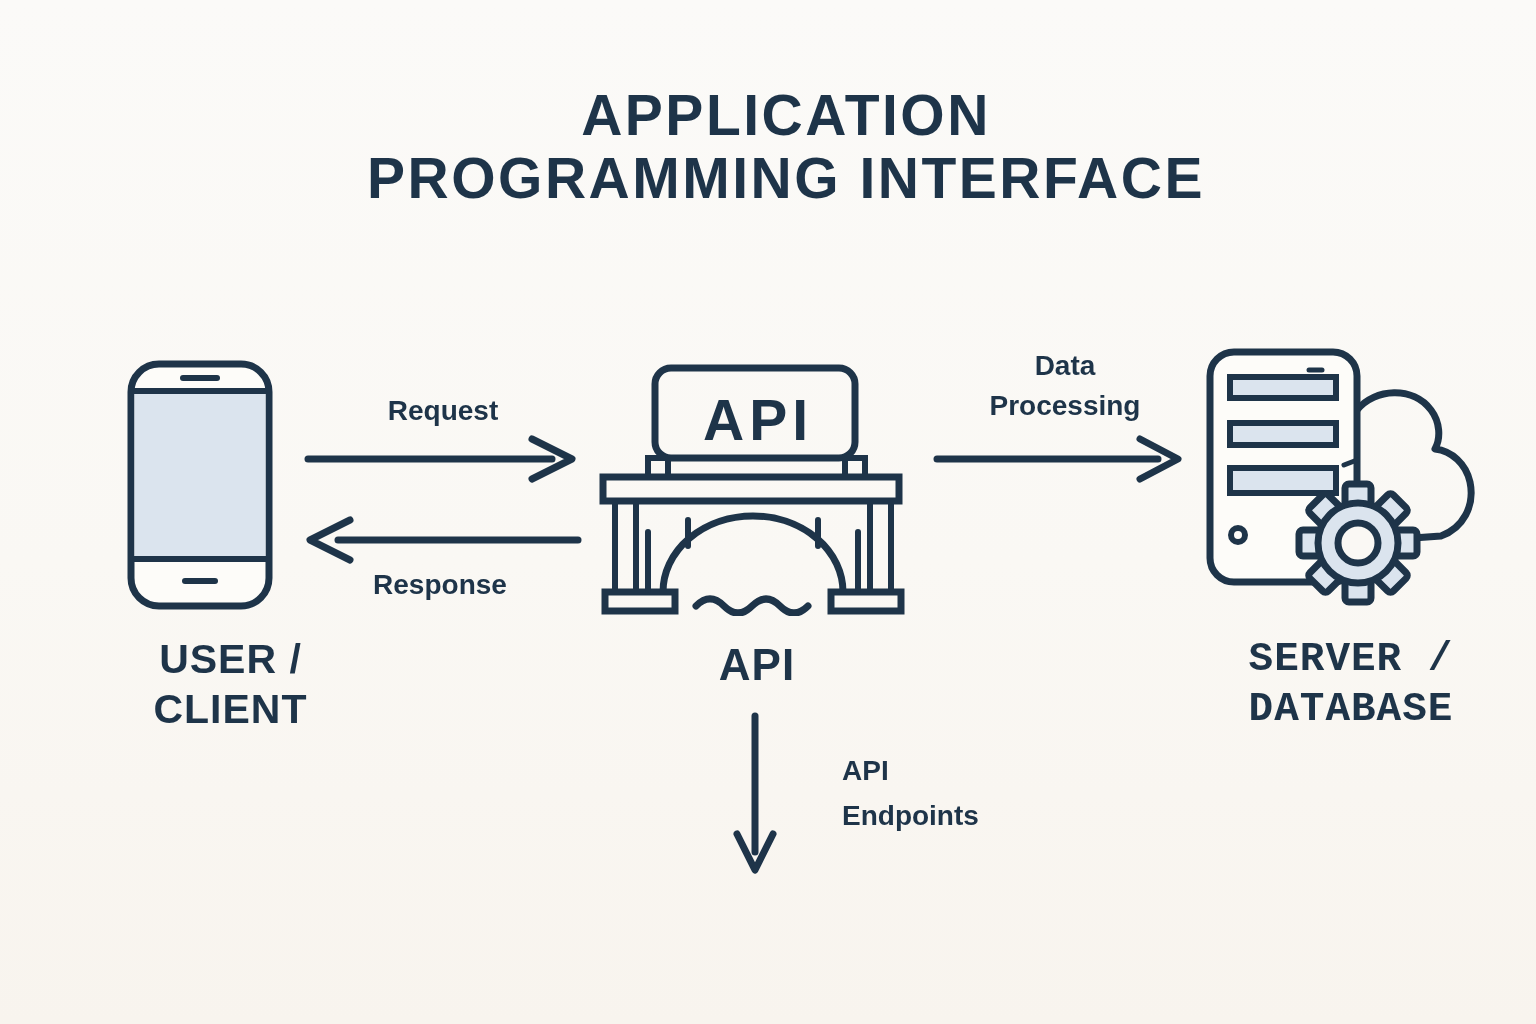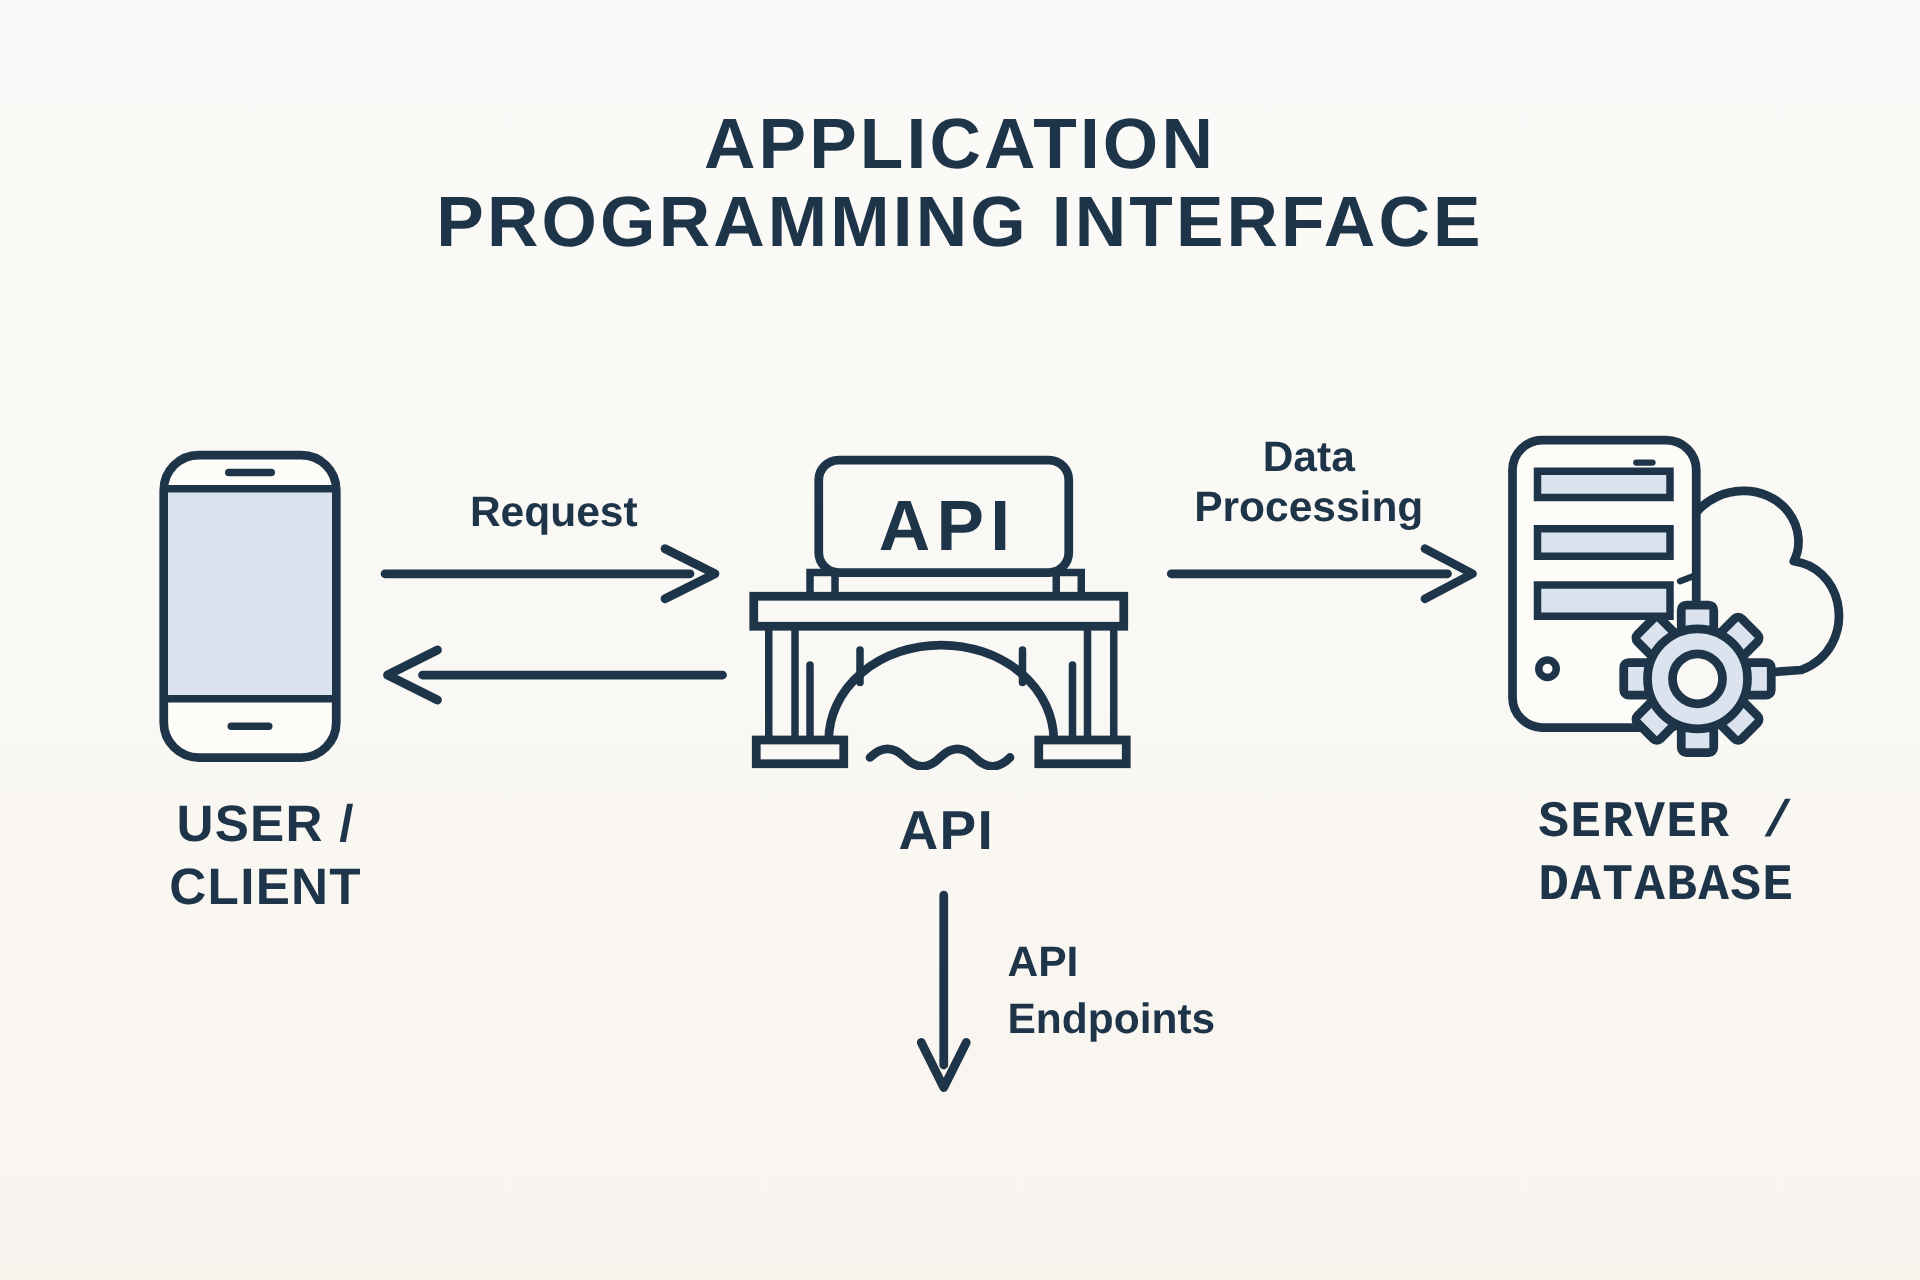--- a/index.html
+++ b/index.html
@@ -11,31 +11,31 @@
   html,body{background:#e9e9e9;}
   .canvas{
     position:relative;
     width:1536px;height:1024px;
     background:linear-gradient(180deg,#fbfaf8 0%,var(--background) 55%,#f8f4ee 100%);
     font-family:"Liberation Sans","DejaVu Sans",sans-serif;
     color:var(--ink);
     overflow:hidden;
   }
   .abs{position:absolute;}
-  .pre{white-space:pre-line;}
+  .pre{white-space:pre-line;padding-left:36px;}
   .title{
     top:84px;left:0;width:1536px;
     text-align:center;
     font-size:57px;font-weight:bold;letter-spacing:2.5px;line-height:63px;
   }
   .node-label{
     font-weight:bold;font-size:41px;letter-spacing:1px;line-height:50px;text-align:center;
   }
   .flow-label{
-    font-weight:600;font-size:34px;line-height:41px;text-align:center;
+    font-weight:600;font-size:28px;line-height:41px;text-align:center;
   }
   svg .st{stroke:var(--ink);fill:none;}
   svg .fillL{fill:var(--light-fill);}
   svg .fillBody{fill:#fdfcf9;}
   svg .sw7{stroke-width:7;}
   svg .sw6{stroke-width:6;}
   svg .sw5{stroke-width:5;}
   svg .rnd{stroke-linecap:round;stroke-linejoin:round;}
   .sign-text{
     font-family:"Liberation Sans","DejaVu Sans",sans-serif;
@@ -65,20 +65,21 @@
   <div class="abs flow-label" style="left:333px;top:390px;width:220px;">Request</div>
   <svg class="abs" style="left:300px;top:430px;" width="290" height="58" viewBox="0 0 290 58">
     <line class="st sw7 rnd" x1="8" y1="29" x2="252" y2="29"></line>
     <polyline class="st sw7 rnd" points="232,9 272,29 232,49"></polyline>
   </svg>
 
   <svg class="abs" style="left:300px;top:511px;" width="290" height="58" viewBox="0 0 290 58">
     <line class="st sw7 rnd" x1="38" y1="29" x2="278" y2="29"></line>
     <polyline class="st sw7 rnd" points="50,9 10,29 50,49"></polyline>
   </svg>
+  <div class="abs flow-label" style="left:330px;top:564px;width:220px;">Response</div>
 
   <svg class="abs" style="left:598px;top:364px;" width="310" height="252" viewBox="0 0 310 252">
     <rect class="st sw7" x="57" y="4" width="200" height="90" rx="16"></rect>
     <text class="sign-text" x="160" y="76" text-anchor="middle">API</text>
     <rect class="st sw6" x="50" y="94" width="20" height="19"></rect>
     <rect class="st sw6" x="247" y="94" width="20" height="19"></rect>
     <rect class="st sw7" x="5" y="113" width="296" height="24"></rect>
     <line class="st sw6" x1="17" y1="137" x2="17" y2="228"></line>
     <line class="st sw6" x1="38" y1="137" x2="38" y2="228"></line>
     <line class="st sw6" x1="272" y1="137" x2="272" y2="228"></line>

